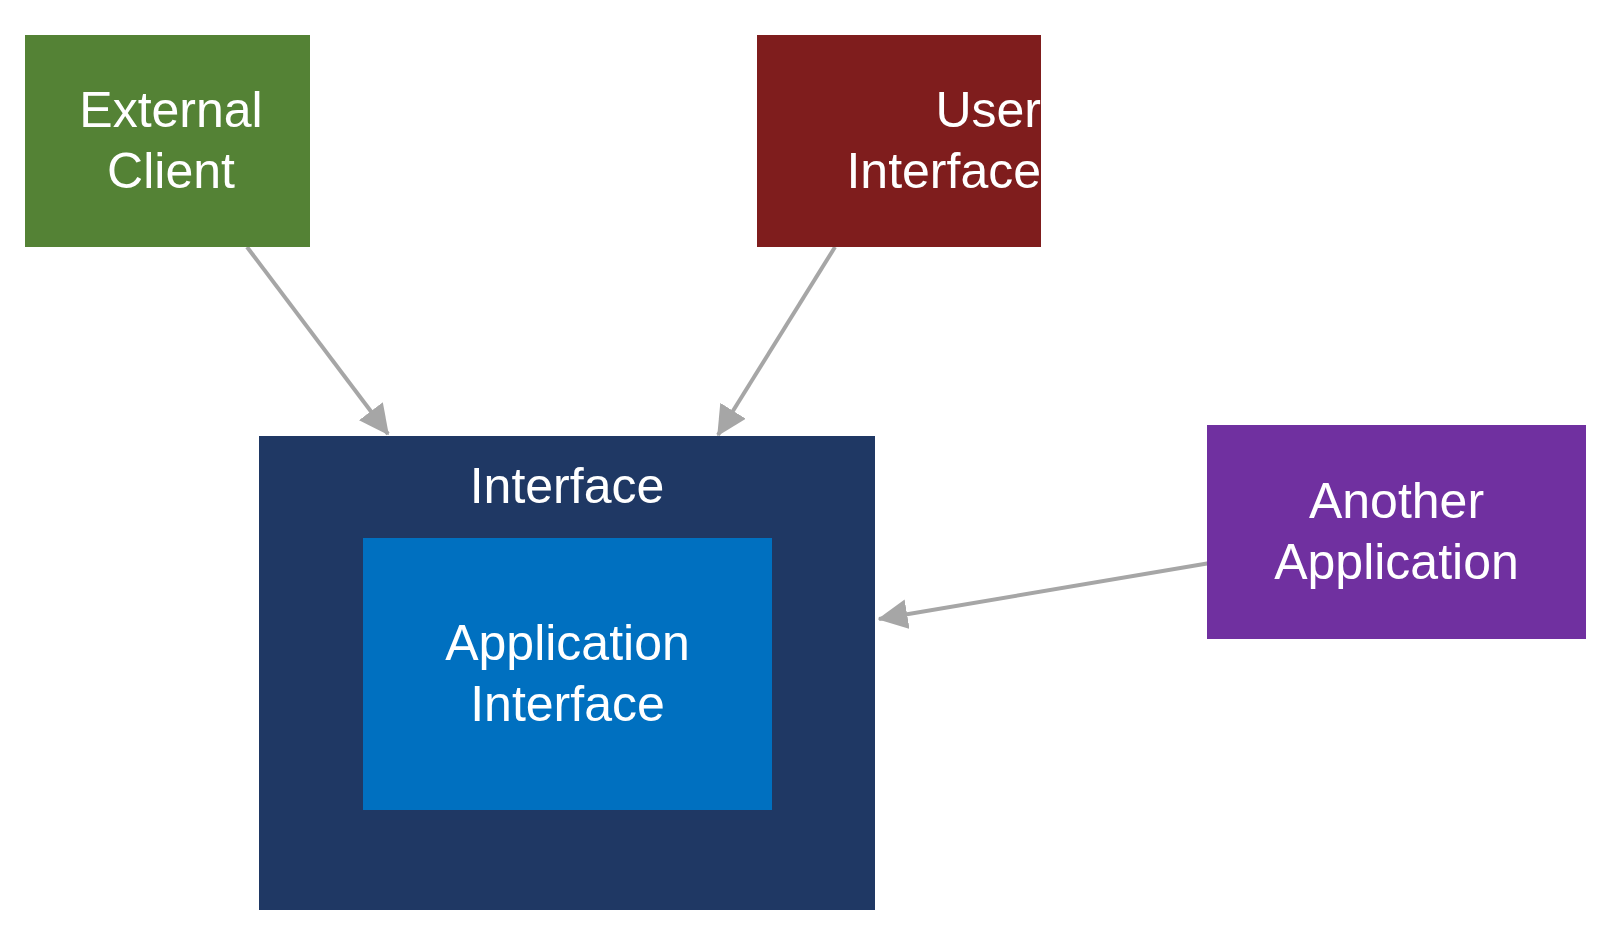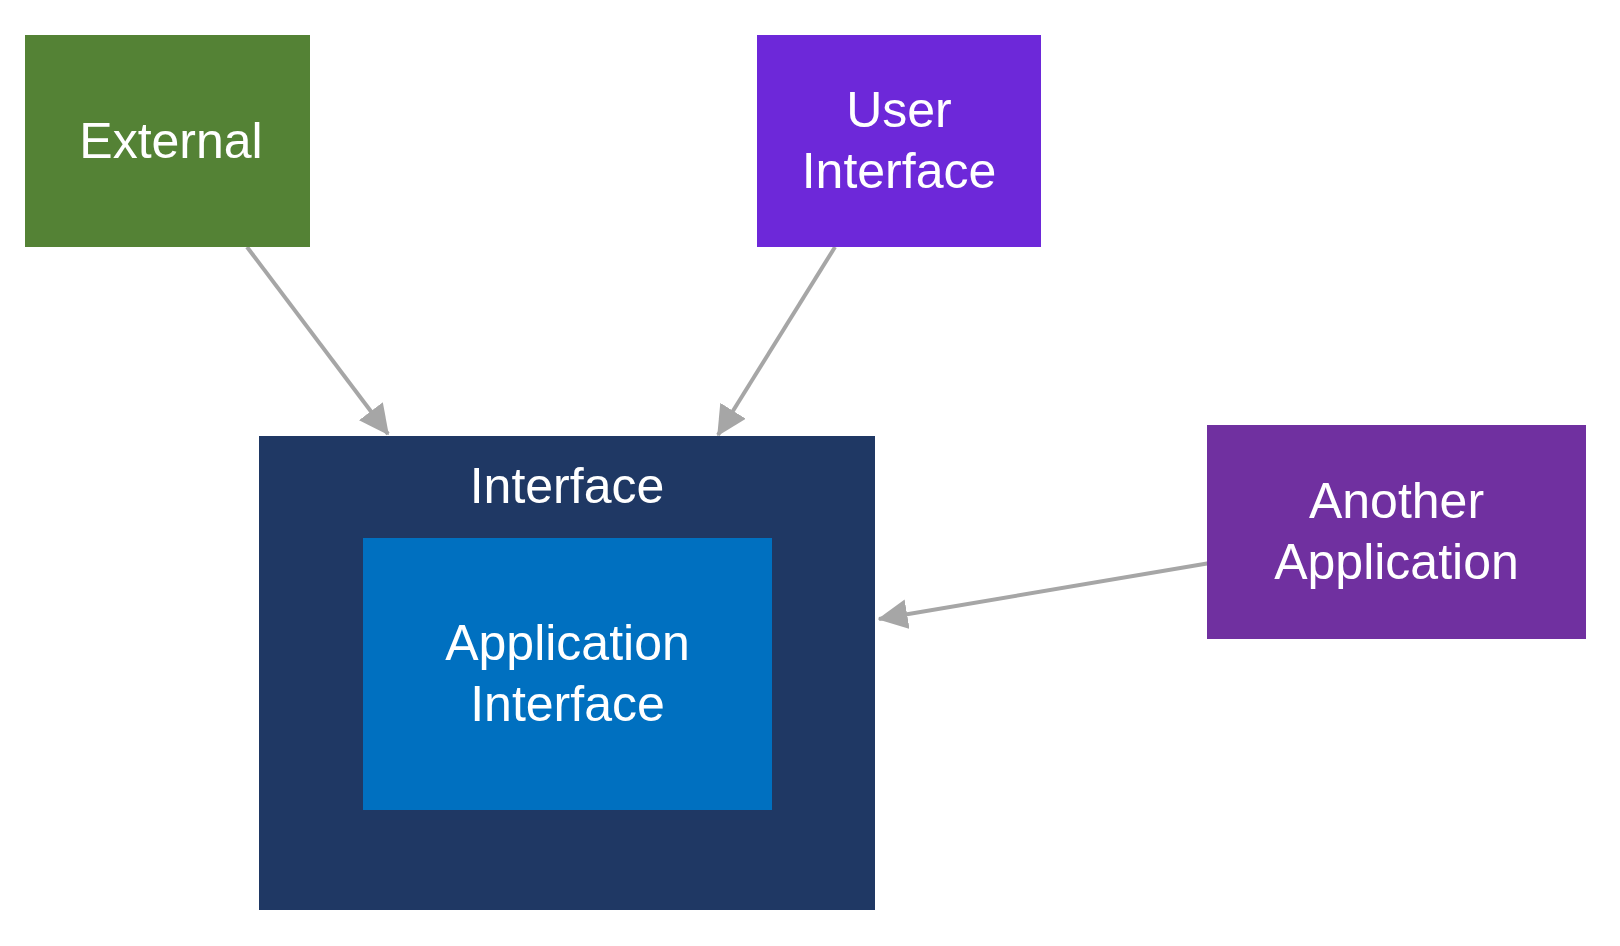--- a/index.html
+++ b/index.html
@@ -67,23 +67,24 @@
     </defs>
     <g id="edge-lines">
         <line x1="247" y1="247" x2="388" y2="434" stroke="#A6A6A6" stroke-width="4" marker-end="url(#arrowhead)"></line>
         <line x1="835" y1="247" x2="718" y2="435" stroke="#A6A6A6" stroke-width="4" marker-end="url(#arrowhead)"></line>
         <line x1="1210" y1="563" x2="879" y2="619" stroke="#A6A6A6" stroke-width="4" marker-end="url(#arrowhead)"></line>
       </g>
   </svg>
 
   <div class="node node-external-client" style="background-color: rgb(84, 130, 53); padding-left: 7px;">
     <span class="line">External</span>
+    <span class="line">Client</span>
   </div>
 
-  <div class="node node-user-interface" style="background-color: #6d28d9;">
+  <div class="node node-user-interface" style="background-color: #7f1d1d; align-items: flex-end;">
     <span class="line">User</span>
     <span class="line">Interface</span>
   </div>
 
   <div class="node node-interface" style="background-color: rgb(31, 56, 100);">
     <div class="interface-title">Interface</div>
 
     <div class="node node-application-internals" style="background-color: rgb(0, 112, 192);">
       <span class="line">Application</span>
       <span class="line">Interface</span>

